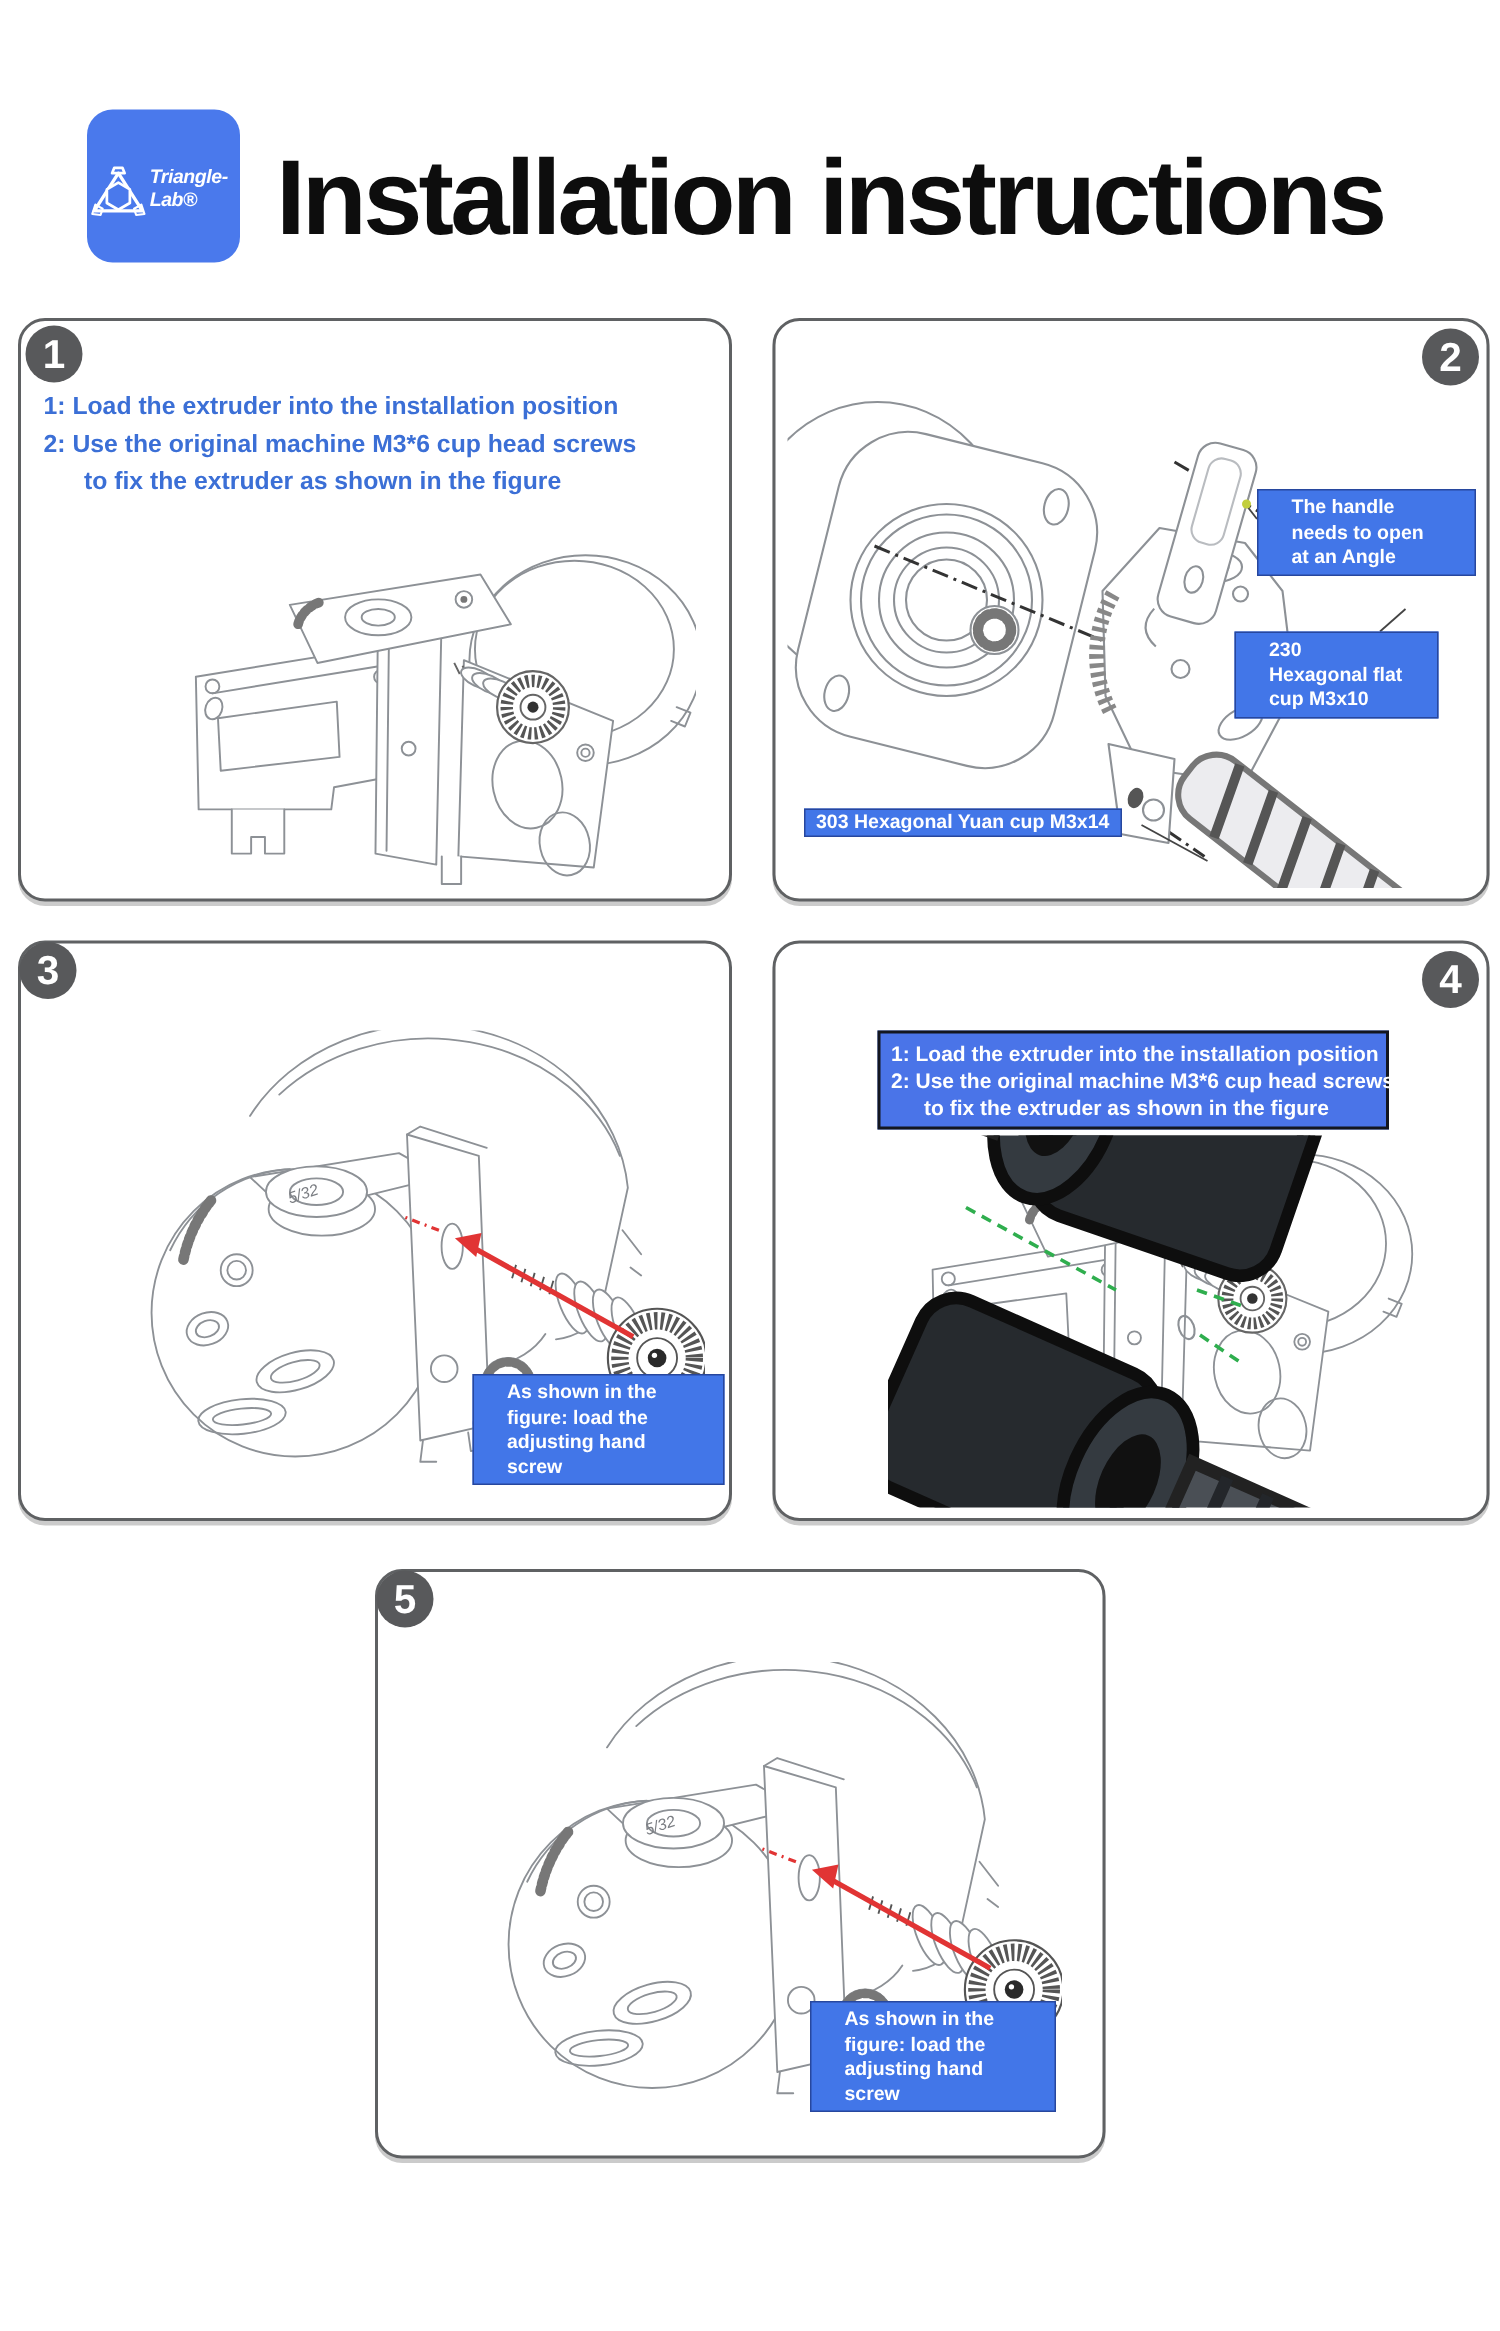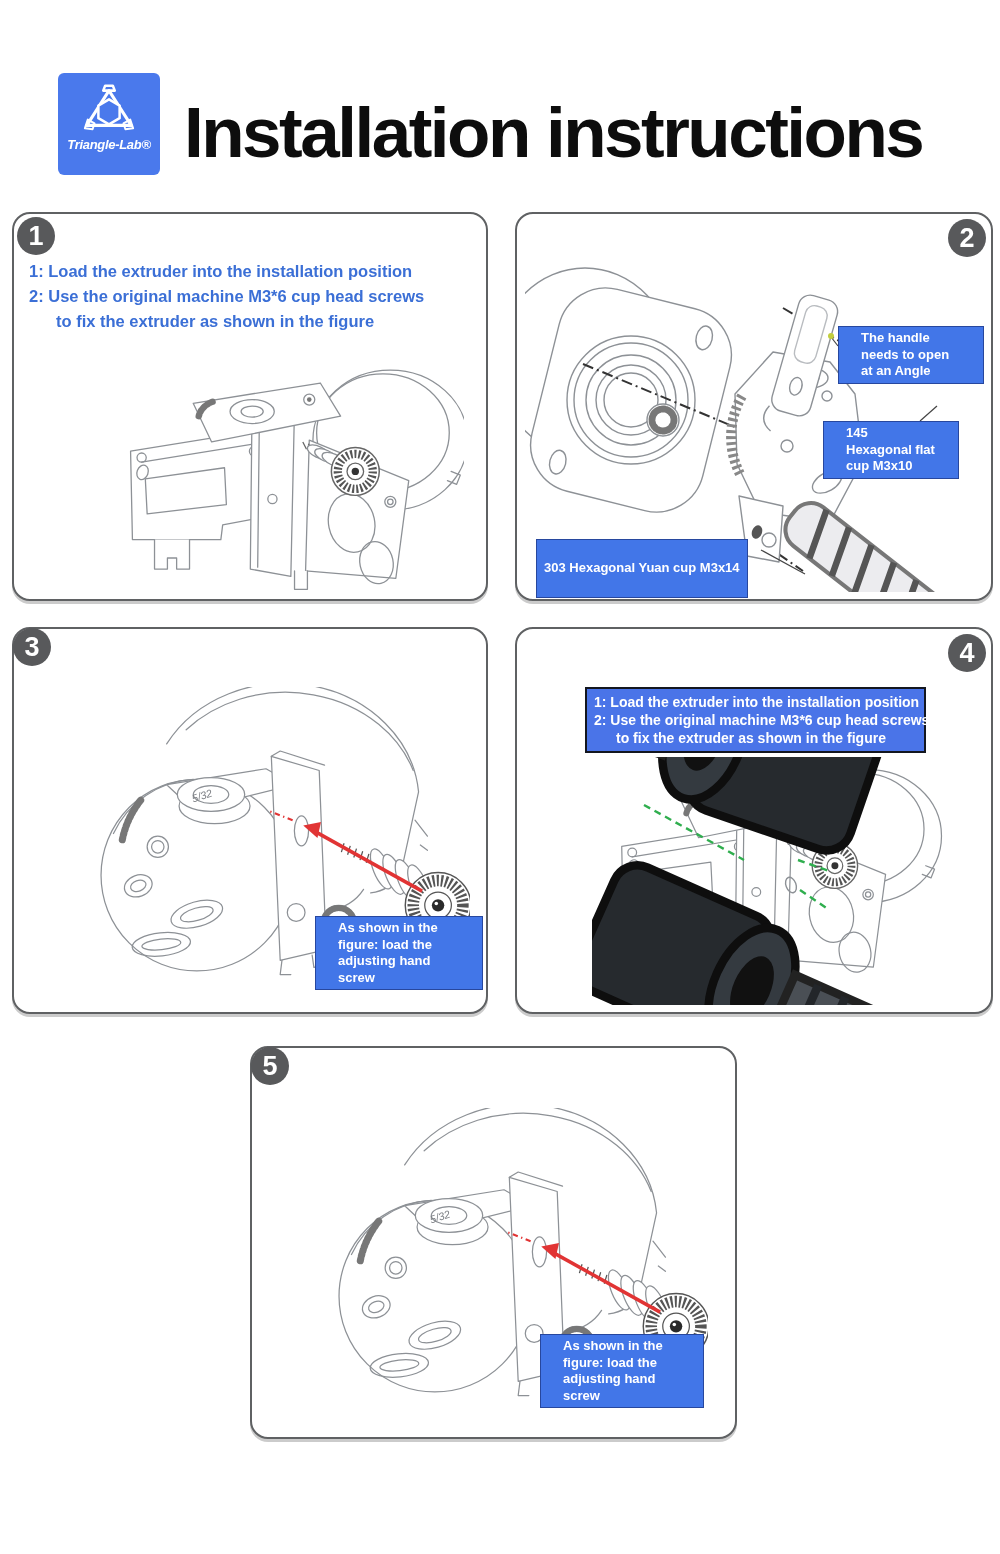--- a/index.html
+++ b/index.html
@@ -1,20 +1,20 @@
 <!DOCTYPE html>
 <html><head>
 <meta charset="utf-8">
 <style>
   html,body{margin:0;padding:0;background:#fff;}
   .page{position:relative;width:1000px;height:1554px;background:#fff;overflow:hidden;
         font-family:"Liberation Sans",sans-serif;}
   
   .logo{position:absolute;left:58px;top:73px;width:102px;height:102px;background:#4a79ec;
-        border-radius:6px;display:flex;flex-direction:column;align-items:center;justify-content:flex-start;}
+        border-radius:17px;display:flex;flex-direction:row;align-items:center;justify-content:flex-start;}
   .logo svg{margin-top:7px;}
   .brand{color:#fff;font-weight:bold;font-style:italic;font-size:13px;letter-spacing:-0.3px;margin-top:1px;}
   .title{position:absolute;left:180px;top:88px;margin:4px;color:#0d0d0d;font-size:71px;font-weight:bold;
          letter-spacing:-2.5px;white-space:nowrap;}
   
   .panel{position:absolute;background:#fff;border:2px solid #5f6163;border-radius:18px;
          box-sizing:border-box;box-shadow:0 3px 0 rgba(70,70,70,.28);}
   .p1{left:12px;top:212px;width:476px;height:389px;}
   .p2{left:515px;top:212px;width:478px;height:389px;}
   .p3{left:12px;top:627px;width:476px;height:387px;}
@@ -264,22 +264,22 @@
       </g>
 
       <g stroke="#444" stroke-width="1.2">
         <line x1="313" y1="102" x2="306" y2="93"></line>
         <line x1="395" y1="177" x2="412" y2="162"></line>
         <line x1="236" y1="306" x2="280" y2="330"></line>
       </g>
       <circle cx="306" cy="92" r="3" fill="#c2ce3e"></circle>
     </svg>
     <div class="callout" style="left:321px;top:112px;width:146px">The handle needs to open at an Angle</div>
-    <div class="callout" style="left:306px;top:207px;width:136px">145 Hexagonal flat cup M3x10</div>
-    <div class="callout co-nowrap" style="left:19px;top:325px;padding:20px 7px">303 Hexagonal Yuan cup M3x14</div>
+    <div class="callout" style="left:306px;top:207px;width:136px">230 Hexagonal flat cup M3x10</div>
+    <div class="callout co-nowrap" style="left:19px;top:325px;padding:0 7px">303 Hexagonal Yuan cup M3x14</div>
   </section>
 
   <section class="panel p3">
     <div class="badge corner">3</div>
     <svg class="drawing" style="left:48px;top:58px" width="408" height="293" viewBox="0 0 460 330">
       <use href="#extFront"></use>
     </svg>
     <div class="callout" style="left:301px;top:287px;width:168px">As shown in the figure: load the adjusting hand screw</div>
   </section>
 

